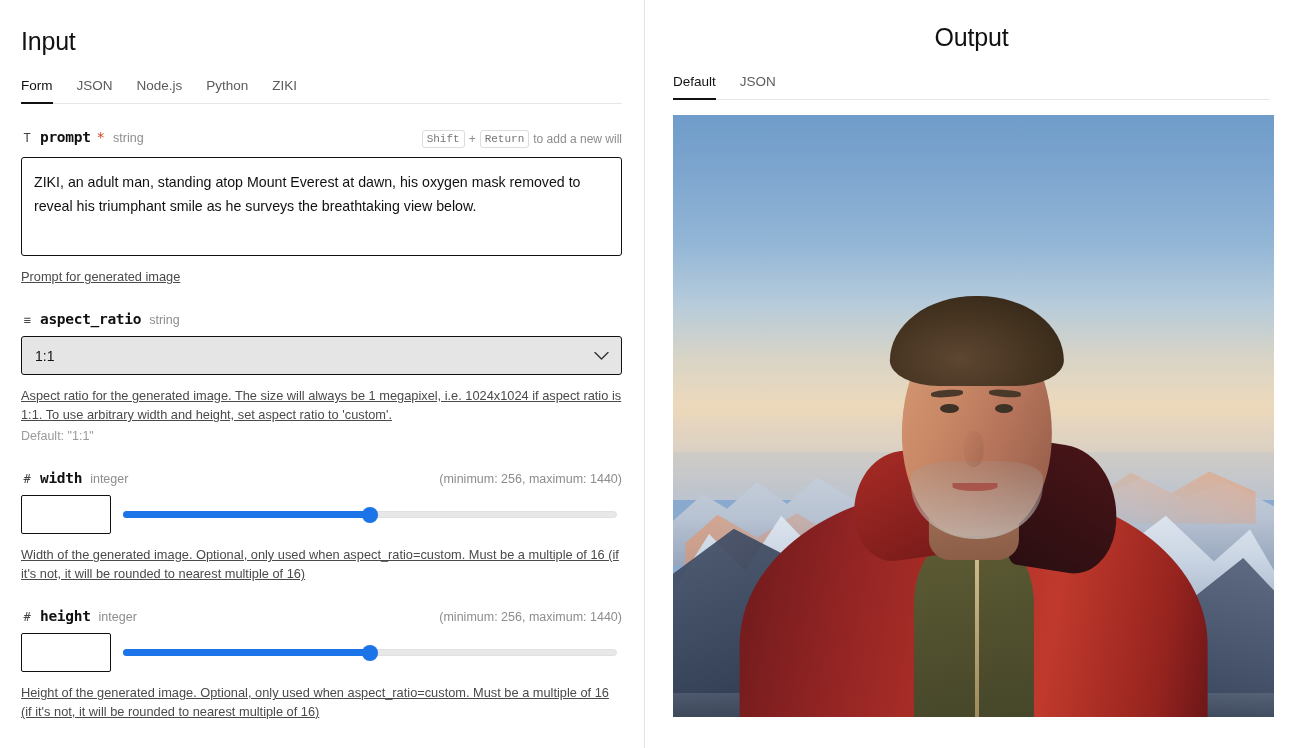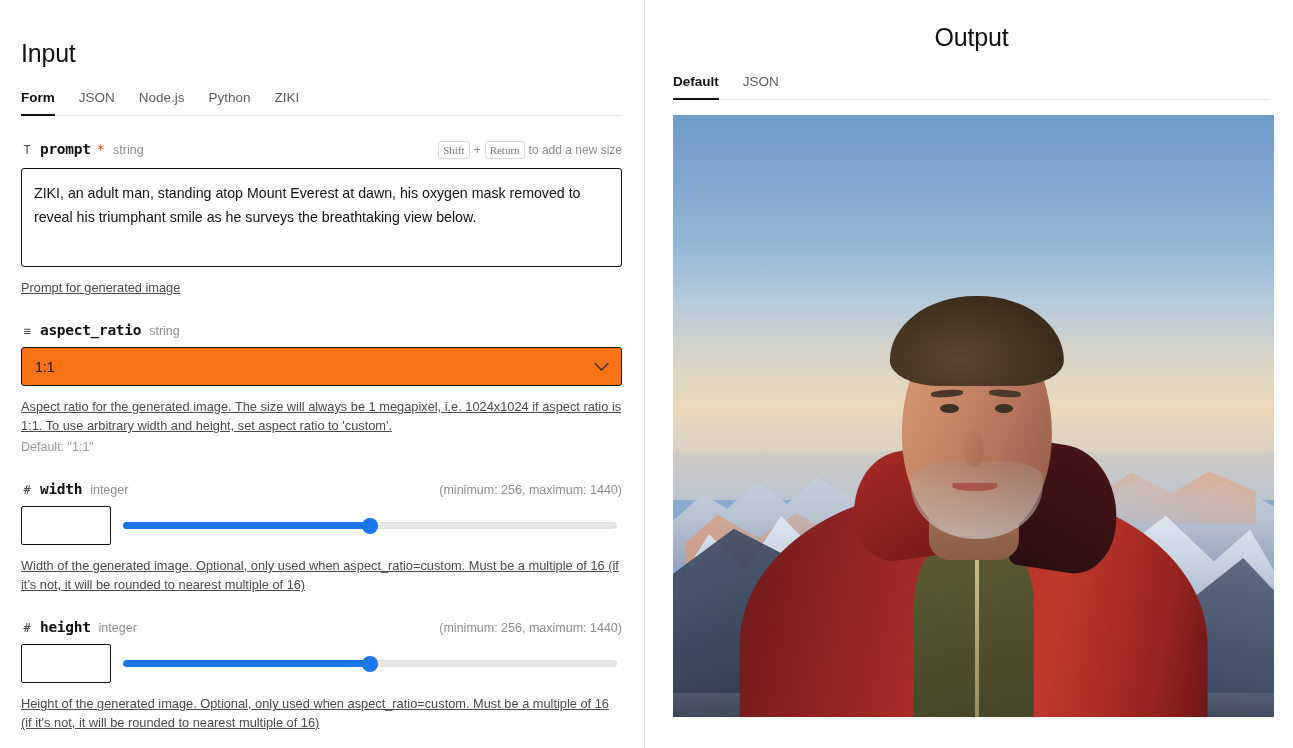--- a/index.html
+++ b/index.html
@@ -16,21 +16,21 @@
     display: flex;
     width: 1293px;
     height: 748px;
     background: #ffffff;
   }
 
   
   .panel-input {
     width: 645px;
     height: 748px;
-    padding: 16px 0 0 0;
+    padding: 4px 0 0 0;
     border-right: 1px solid #e3e3e3;
     position: relative;
     overflow: hidden;
   }
   .panel-inner-left { padding: 0 22px 0 21px; }
 
   .panel-output {
     width: 648px;
     height: 748px;
     overflow: hidden;
@@ -59,21 +59,21 @@
     font-size: 13.5px;
     color: #5c5c5c;
     padding-bottom: 9px;
     cursor: pointer;
     line-height: 16px;
     white-space: nowrap;
     position: relative;
   }
   .tab.active {
     color: #111;
-    font-weight: 700;
+    font-weight: 400;
   }
   .tab.active::after {
     content: "";
     position: absolute;
     left: 0; right: 0;
     bottom: -1px;
     height: 2.5px;
     background: #111;
   }
 
@@ -119,21 +119,21 @@
   }
   .field-hint {
     font-size: 12px;
     color: #8d8d8d;
     display: flex;
     align-items: center;
     gap: 4px;
     white-space: nowrap;
   }
   .kbd {
-    font-family: Liberation Serif, serif;
+    font-family: Liberation Mono, monospace;
     font-size: 11px;
     color: #777;
     border: 1px solid #dcdcdc;
     border-radius: 3px;
     padding: 1px 4px 1px 4px;
     background: #fff;
     line-height: 14px;
   }
   .range-note {
     font-size: 12.5px;
@@ -175,21 +175,21 @@
   
   .select-wrap {
     position: relative;
     width: 601px;
   }
   .select-box {
     width: 601px;
     height: 39px;
     border: 1px solid #111;
     border-radius: 3px;
-    background: #f97316;
+    background: #e5e5e5;
     font-size: 14px;
     color: #111;
     padding: 0 34px 0 13px;
     display: flex;
     align-items: center;
     cursor: pointer;
     font-family: "Liberation Sans", sans-serif;
   }
   .chev {
     position: absolute;
@@ -439,21 +439,21 @@
           <div class="field-label-wrap">
             <span class="type-icon">T</span>
             <span class="field-name">prompt</span>
               <span class="req-star">*</span>
             <span class="field-type">string</span>
           </div>
           <div class="field-hint">
             <span class="kbd">Shift</span>
             <span>+</span>
             <span class="kbd">Return</span>
-            <span>to add a new size</span>
+            <span>to add a new will</span>
           </div>
         </div>
         <textarea class="prompt-box" rows="3" style="">ZIKI, an adult man, standing atop Mount Everest at dawn, his oxygen mask removed to reveal his triumphant smile as he surveys the breathtaking view below.</textarea>
         <div class="helper">Prompt for generated image</div>
       </div>
 
       <div class="field">
         <div class="field-header">
           <div class="field-label-wrap">
             <span class="type-icon">≡</span>

